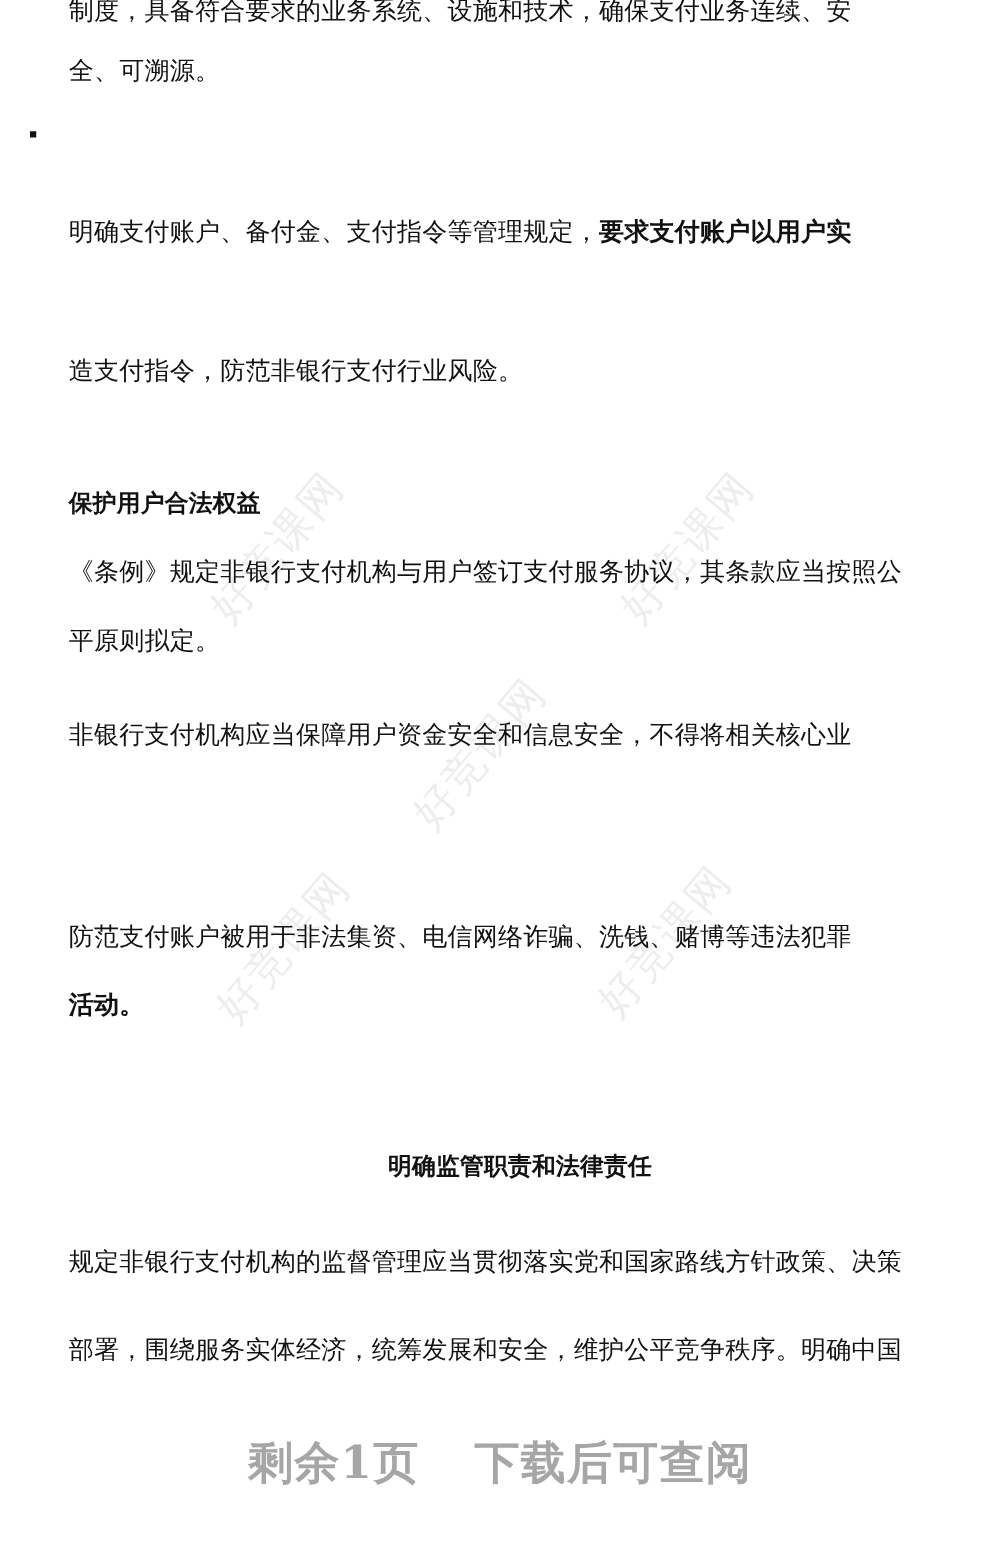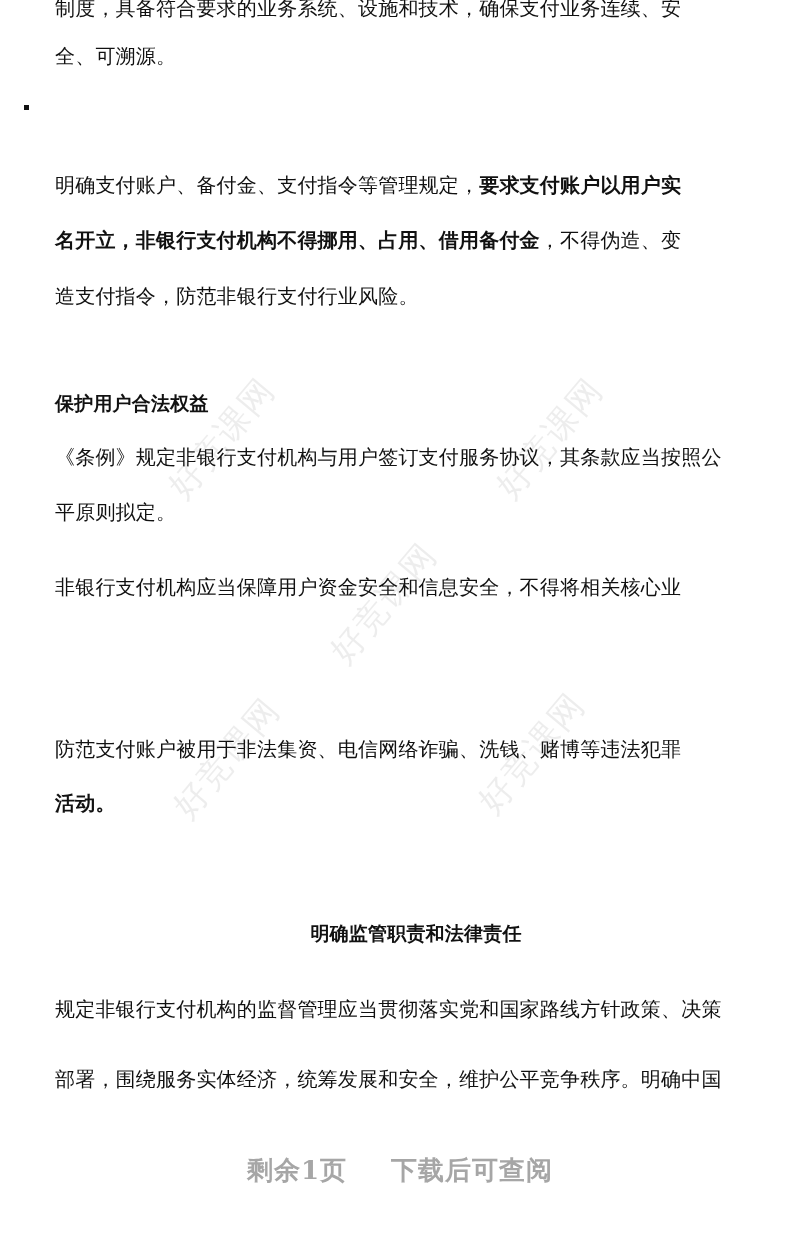--- a/index.html
+++ b/index.html
@@ -56,21 +56,21 @@
       letter-spacing: 2px;
     }
     .more-banner {
       position: absolute;
       left: 0;
       top: 1140px;
       width: 800px;
       text-align: center;
       font-family: "DejaVu Serif", "Liberation Serif", serif;
       font-weight: bold;
-      font-size: 26px;
+      font-size: 36px;
       line-height: 60px;
       color: #a6a6a6;
       letter-spacing: 1px;
     }
     .more-banner .gap {
       display: inline-block;
       width: 44px;
     }
   </style>
 </head>
@@ -85,23 +85,20 @@
   <div class="watermark" style="left:460px; top:730px;">好竞课网</div>
 
   <div class="line" style="top:-6px;">制度，具备符合要求的业务系统、设施和技术，确保支付业务连续、安</div>
   <div class="line" style="top:42px;">全、可溯源。</div>
 
   <div class="bullet"></div>
 
   <div class="line" style="top:171px;">
     <span>明确支付账户、备付金、支付指令等管理规定，</span><span class="bold">要求支付账户以用户实</span>
   </div>
-  <div class="line" style="top:226px;">
-    <span class="bold">名开立，非银行支付机构不得挪用、占用、借用备付金</span><span>，不得伪造、变</span>
-  </div>
   <div class="line" style="top:282px;">造支付指令，防范非银行支付行业风险。</div>
 
   <div class="line heading" style="top:389px;">保护用户合法权益</div>
   <div class="line" style="top:498px;">平原则拟定。</div>
   <div class="line" style="top:443px;">《条例》规定非银行支付机构与用户签订支付服务协议，其条款应当按照公</div>
 
   <div class="line" style="top:573px;">非银行支付机构应当保障用户资金安全和信息安全，不得将相关核心业</div>
   <div class="line" style="top:735px;">防范支付账户被用于非法集资、电信网络诈骗、洗钱、赌博等违法犯罪</div>
   <div class="line" style="top:789px;font-weight:bold;">活动。</div>
 

